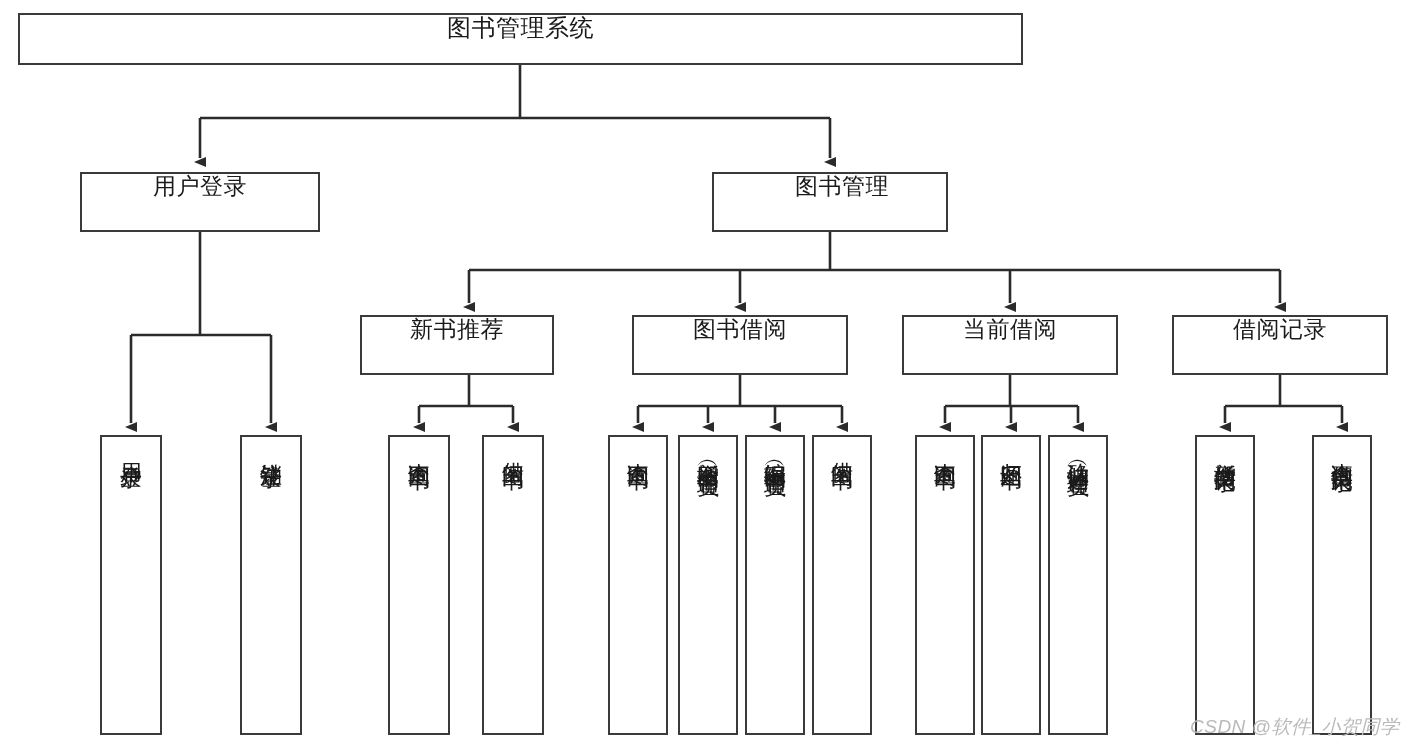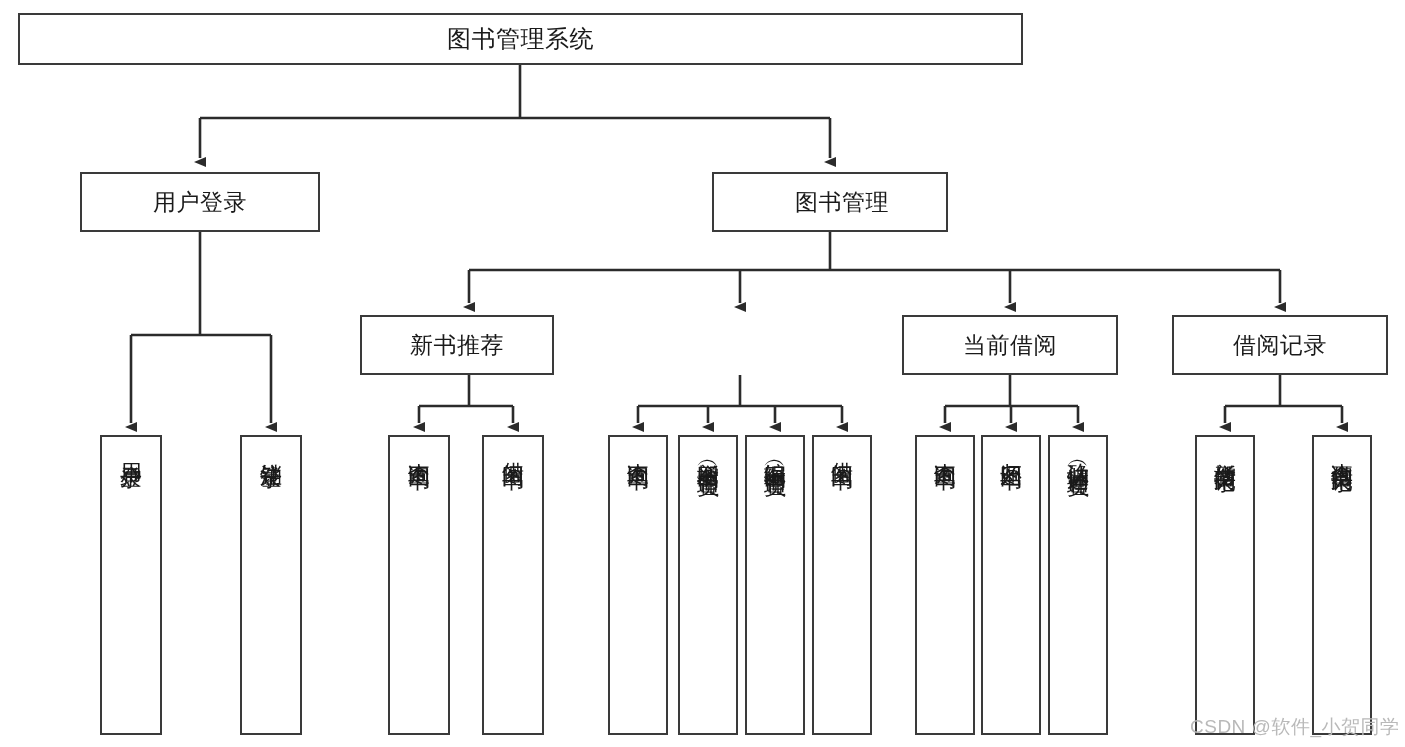--- a/index.html
+++ b/index.html
@@ -26,21 +26,21 @@
     width: 1405px;
     height: 747px;
     pointer-events: none;
   }
   .node {
     position: absolute;
     box-sizing: border-box;
     background: #ffffff;
     border: 2px solid #3a3a3a;
     display: flex;
-    align-items: center;
+    align-items: flex-start;
     justify-content: center;
     overflow: hidden;
   }
   .node .label {
     color: #1a1a1a;
     text-align: center;
     line-height: 1.08;
     letter-spacing: 0.5px;
   }
   .node.horizontal .label {
@@ -62,20 +62,21 @@
     line-height: 1;
   }
   .watermark {
     position: absolute;
     left: 1190px;
     top: 714px;
     font-size: 19px;
     color: #b9b9b9;
     white-space: nowrap;
     letter-spacing: 0.5px;
+    font-style: italic;
   }
 </style>
 </head>
 <body>
 
 <div id="diagram-root">
 
   <svg class="connectors" viewBox="0 0 1405 747" xmlns="http://www.w3.org/2000/svg">
     <defs>
       <marker id="arrow" markerWidth="10" markerHeight="12" refX="1" refY="6" orient="auto" markerUnits="userSpaceOnUse">
@@ -133,20 +134,23 @@
   <div class="node horizontal" style="left:80px; top:172px; width:240px; height:60px;">
     <span class="label">用户登录</span>
   </div>
   <div class="node horizontal" style="left:712px; top:172px; width:236px; height:60px;padding-left:24px;">
     <span class="label">图书管理</span>
   </div>
 
   <div class="node horizontal" style="left:360px; top:315px; width:194px; height:60px;">
     <span class="label">新书推荐</span>
   </div>
+  <div class="node horizontal" style="left:632px; top:315px; width:216px; height:60px;">
+    <span class="label">图书借阅</span>
+  </div>
   <div class="node horizontal" style="left:1172px; top:315px; width:216px; height:60px;">
     <span class="label">借阅记录</span>
   </div>
   <div class="node horizontal" style="left:902px; top:315px; width:216px; height:60px;">
     <span class="label">当前借阅</span>
   </div>
 
   <div class="node vertical" style="left:100px; top:435px; width:62px; height:300px;">
     <span class="label">用户登录</span>
   </div>

